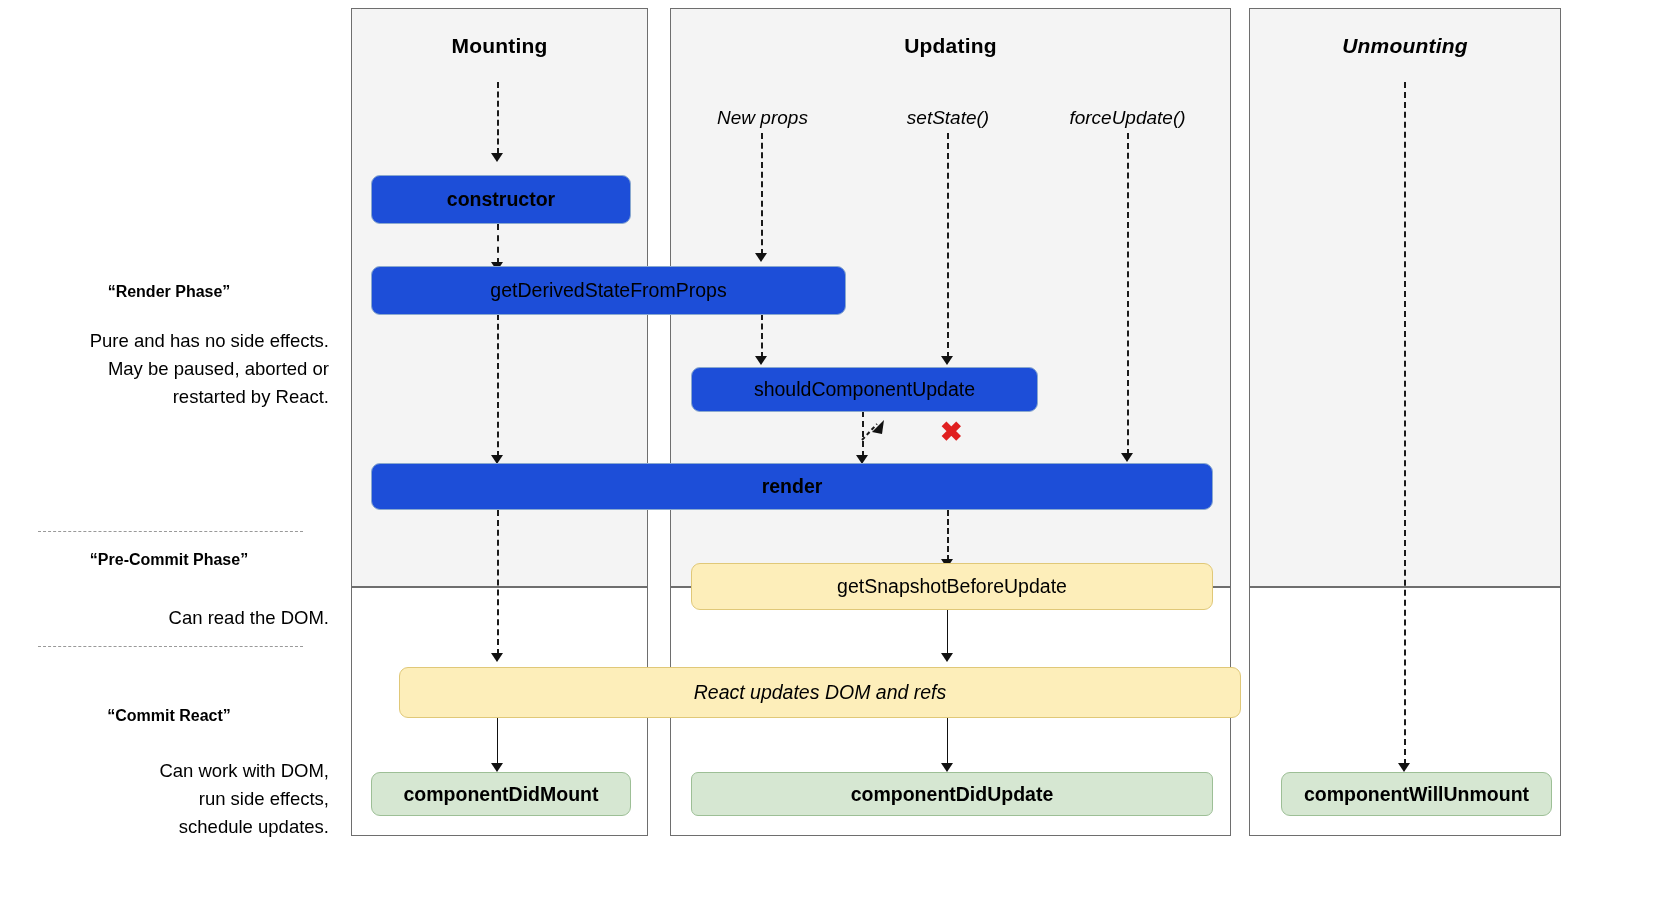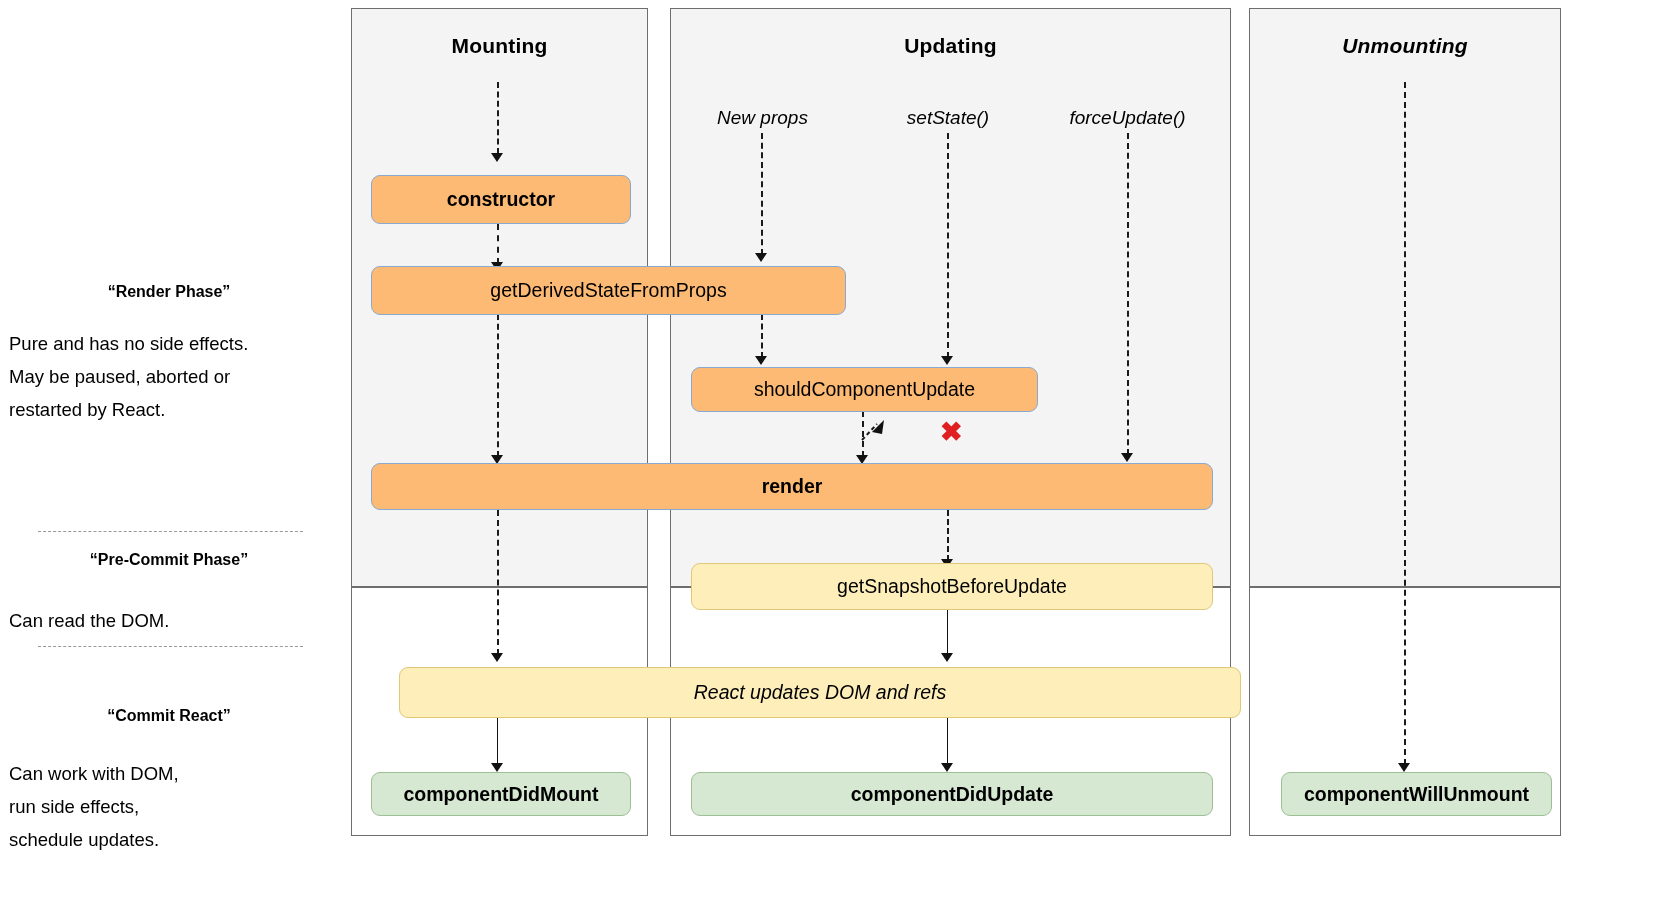--- a/index.html
+++ b/index.html
@@ -6,27 +6,27 @@
   body{width:1674px;height:917px;font-family:"Liberation Sans",sans-serif;color:#000;}
   #stage{position:relative;width:1674px;height:917px;overflow:hidden;background:#fff;}
 
   
   .col-panel{position:absolute;background:#f4f4f4;border:1.5px solid #6e6e6e;box-sizing:border-box;}
   .col-panel.white{background:#ffffff;}
   .col-title{position:absolute;text-align:center;font-weight:bold;font-size:21px;letter-spacing:.2px;}
 
   
   .phase-head{position:absolute;text-align:center;font-weight:bold;font-size:16px;width:320px;left:9px;}
-  .phase-body{position:absolute;text-align:left;font-size:18.5px;line-height:33px;width:320px;left:9px;}
+  .phase-body{position:absolute;text-align:right;font-size:18.5px;line-height:28px;width:320px;left:9px;}
   .dashrule{position:absolute;left:38px;width:265px;height:0;border-top:1.6px dashed #999;}
 
   
   .lbox{position:absolute;box-sizing:border-box;border-radius:9px;display:flex;align-items:center;
         justify-content:center;font-size:19.5px;text-align:center;}
-  .lbox.blue{background:#fdba74;border:1.6px solid #8aa9cf;}
+  .lbox.blue{background:#1d4ed8;border:1.6px solid #8aa9cf;}
   .lbox.yellow{background:#fdeeba;border:1.6px solid #e0c878;}
   .lbox.green{background:#d6e7d2;border:1.6px solid #9dbf96;}
   .lbox.bold{font-weight:bold;}
   .lbox.italic{font-style:italic;}
 
   
   .trigger{position:absolute;font-style:italic;font-size:19px;text-align:center;white-space:nowrap;}
 
   
   .vline{position:absolute;width:0;}
@@ -130,17 +130,17 @@
   <div class="lbox blue" style="left:691px;top:367px;width:347px;height:45px;">shouldComponentUpdate</div>
 
   <div class="lbox blue bold" style="left:371px;top:463px;width:842px;height:47px;">render</div>
 
   <div class="lbox yellow" style="left:691px;top:563px;width:522px;height:47px;">getSnapshotBeforeUpdate</div>
 
   <div class="lbox yellow italic" style="left:371px;top:667px;width:842px;height:51px;margin-left:28px;">React updates DOM and refs</div>
 
   <div class="lbox green bold" style="left:371px;top:772px;width:260px;height:44px;">componentDidMount</div>
 
-  <div class="lbox green bold" style="left:691px;top:772px;width:522px;height:44px;">componentDidUpdate</div>
+  <div class="lbox green bold" style="left:691px;top:772px;width:522px;height:44px;border-radius:7px;">componentDidUpdate</div>
 
   <div class="lbox green bold" style="left:1281px;top:772px;width:271px;height:44px;">componentWillUnmount</div>
 
 </div>
 
 </body></html>

